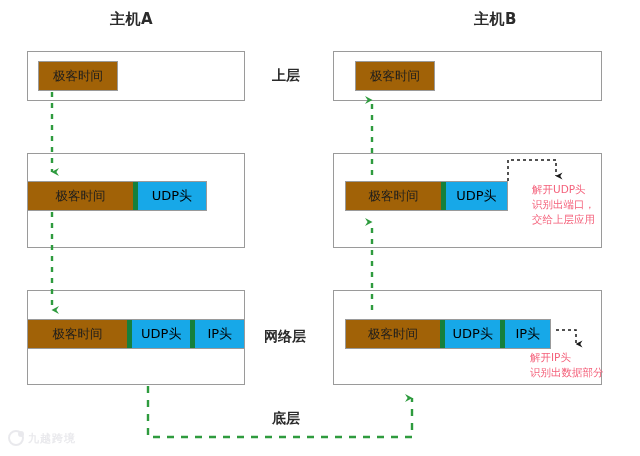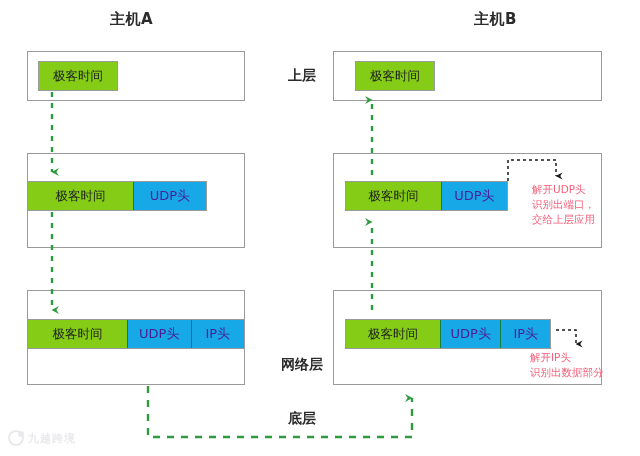--- a/index.html
+++ b/index.html
@@ -30,21 +30,20 @@
     box-sizing:border-box;
   }
 
   
   .layer-name{
     position:absolute;
     font-size:14px;
     font-weight:700;
     color:#2b2b2b;
     white-space:nowrap;
-    text-align:center;
   }
 
   
   .packet{
     position:absolute;
     display:flex;
     box-sizing:border-box;
     border:1px solid #9a9a9a;
     height:30px;
     background:#ffffff;
@@ -52,26 +51,26 @@
   .seg{
     display:flex;
     align-items:center;
     justify-content:center;
     font-size:12.5px;
     color:#1d1d1d;
     white-space:nowrap;
     box-sizing:border-box;
     height:100%;
   }
-  .seg.data{ background:#84cc16; }
+  .seg.data{ background:#a16207; }
   .seg.hdr{
     background:#17a8e8;
-    color:#4c1d95;
+    color:#000000;
     font-size:13px;
-    border-left:1px solid #15803d;
+    border-left:5px solid #15803d;
   }
 
   
   .note{
     position:absolute;
     color:#f4607a;
     font-size:10.5px;
     line-height:15px;
     white-space:nowrap;
   }
@@ -100,21 +99,21 @@
 </style>
 </head>
 <body>
 
 <div id="stage">
 
   <div class="host-title" style="left:110px;top:10px;">主机A</div>
   <div class="host-title" style="left:474px;top:10px;">主机B</div>
 
   <div class="layer-name" style="left:272px;top:67px;width:60px;">上层</div>
-  <div class="layer-name" style="left:264px;top:328px;width:76px;margin-top:28px;">网络层</div>
+  <div class="layer-name" style="left:264px;top:328px;width:76px;">网络层</div>
   <div class="layer-name" style="left:272px;top:410px;width:60px;">底层</div>
 
   <div class="layer-box" style="left:27px;top:51px;width:218px;height:50px;"></div>
   <div class="layer-box" style="left:27px;top:153px;width:218px;height:95px;"></div>
   <div class="layer-box" style="left:27px;top:290px;width:218px;height:95px;"></div>
 
   <div class="layer-box" style="left:333px;top:51px;width:269px;height:50px;"></div>
   <div class="layer-box" style="left:333px;top:153px;width:269px;height:95px;"></div>
   <div class="layer-box" style="left:333px;top:290px;width:269px;height:95px;"></div>
 

